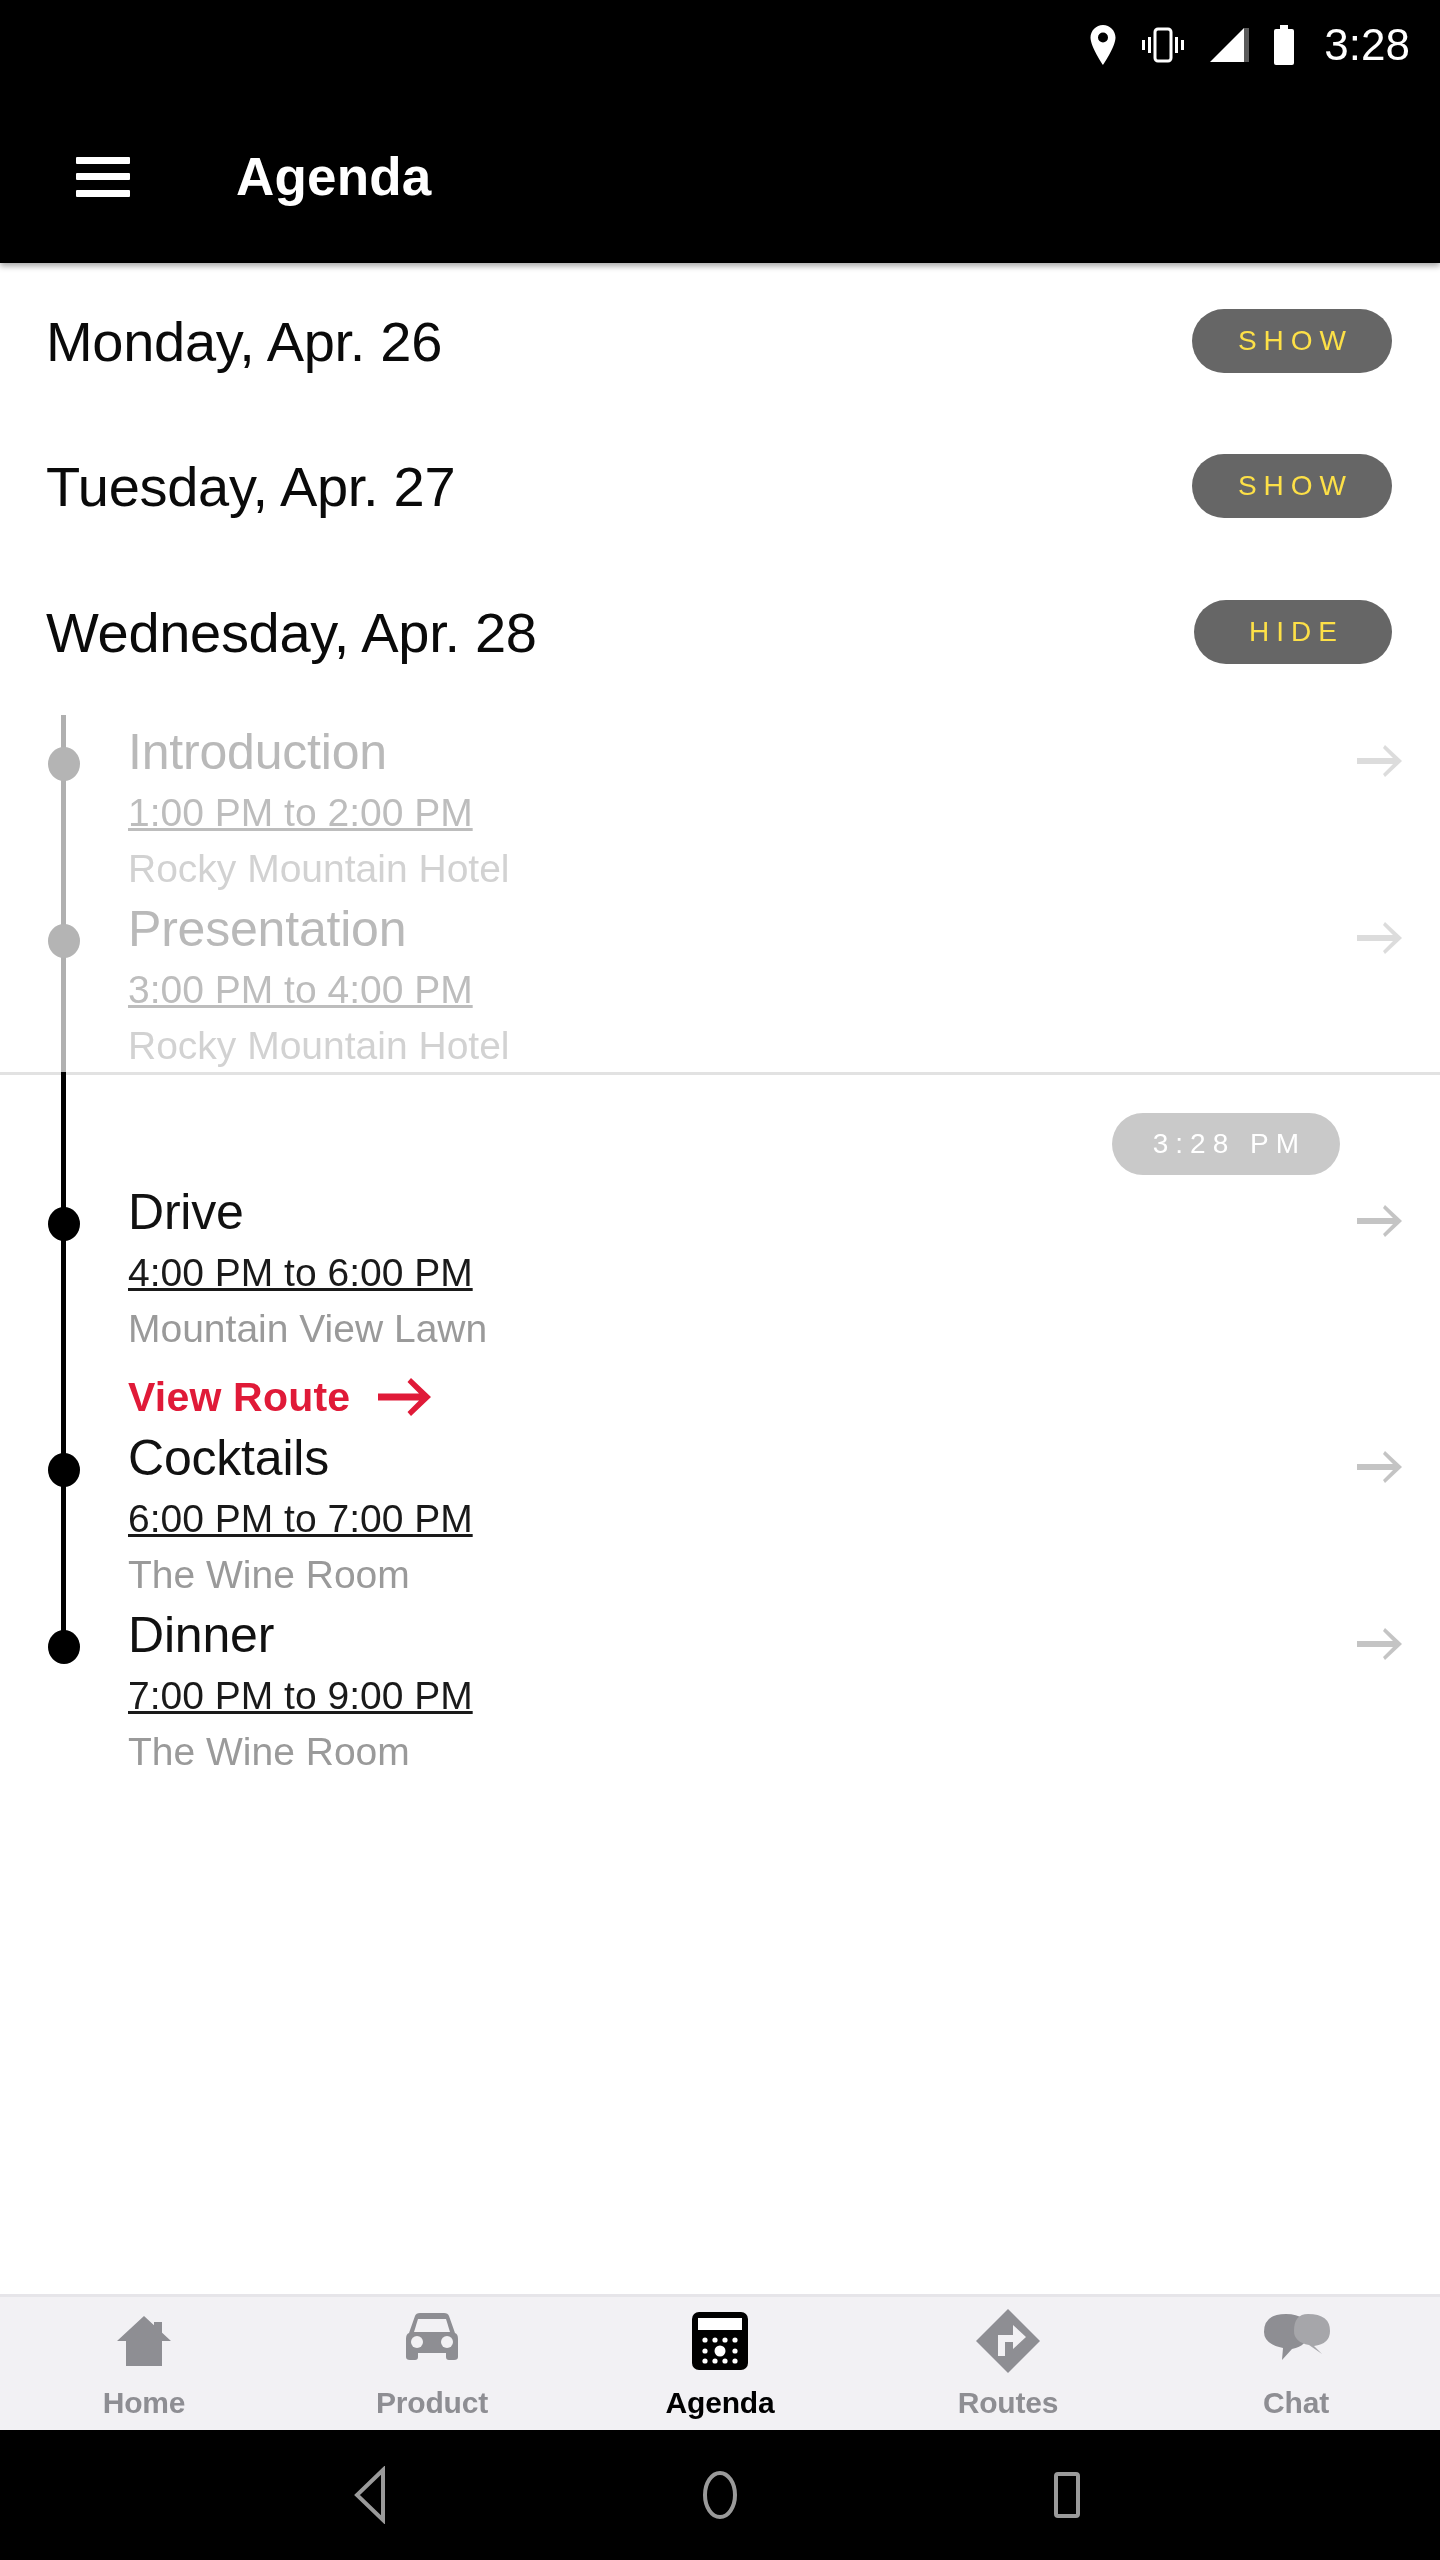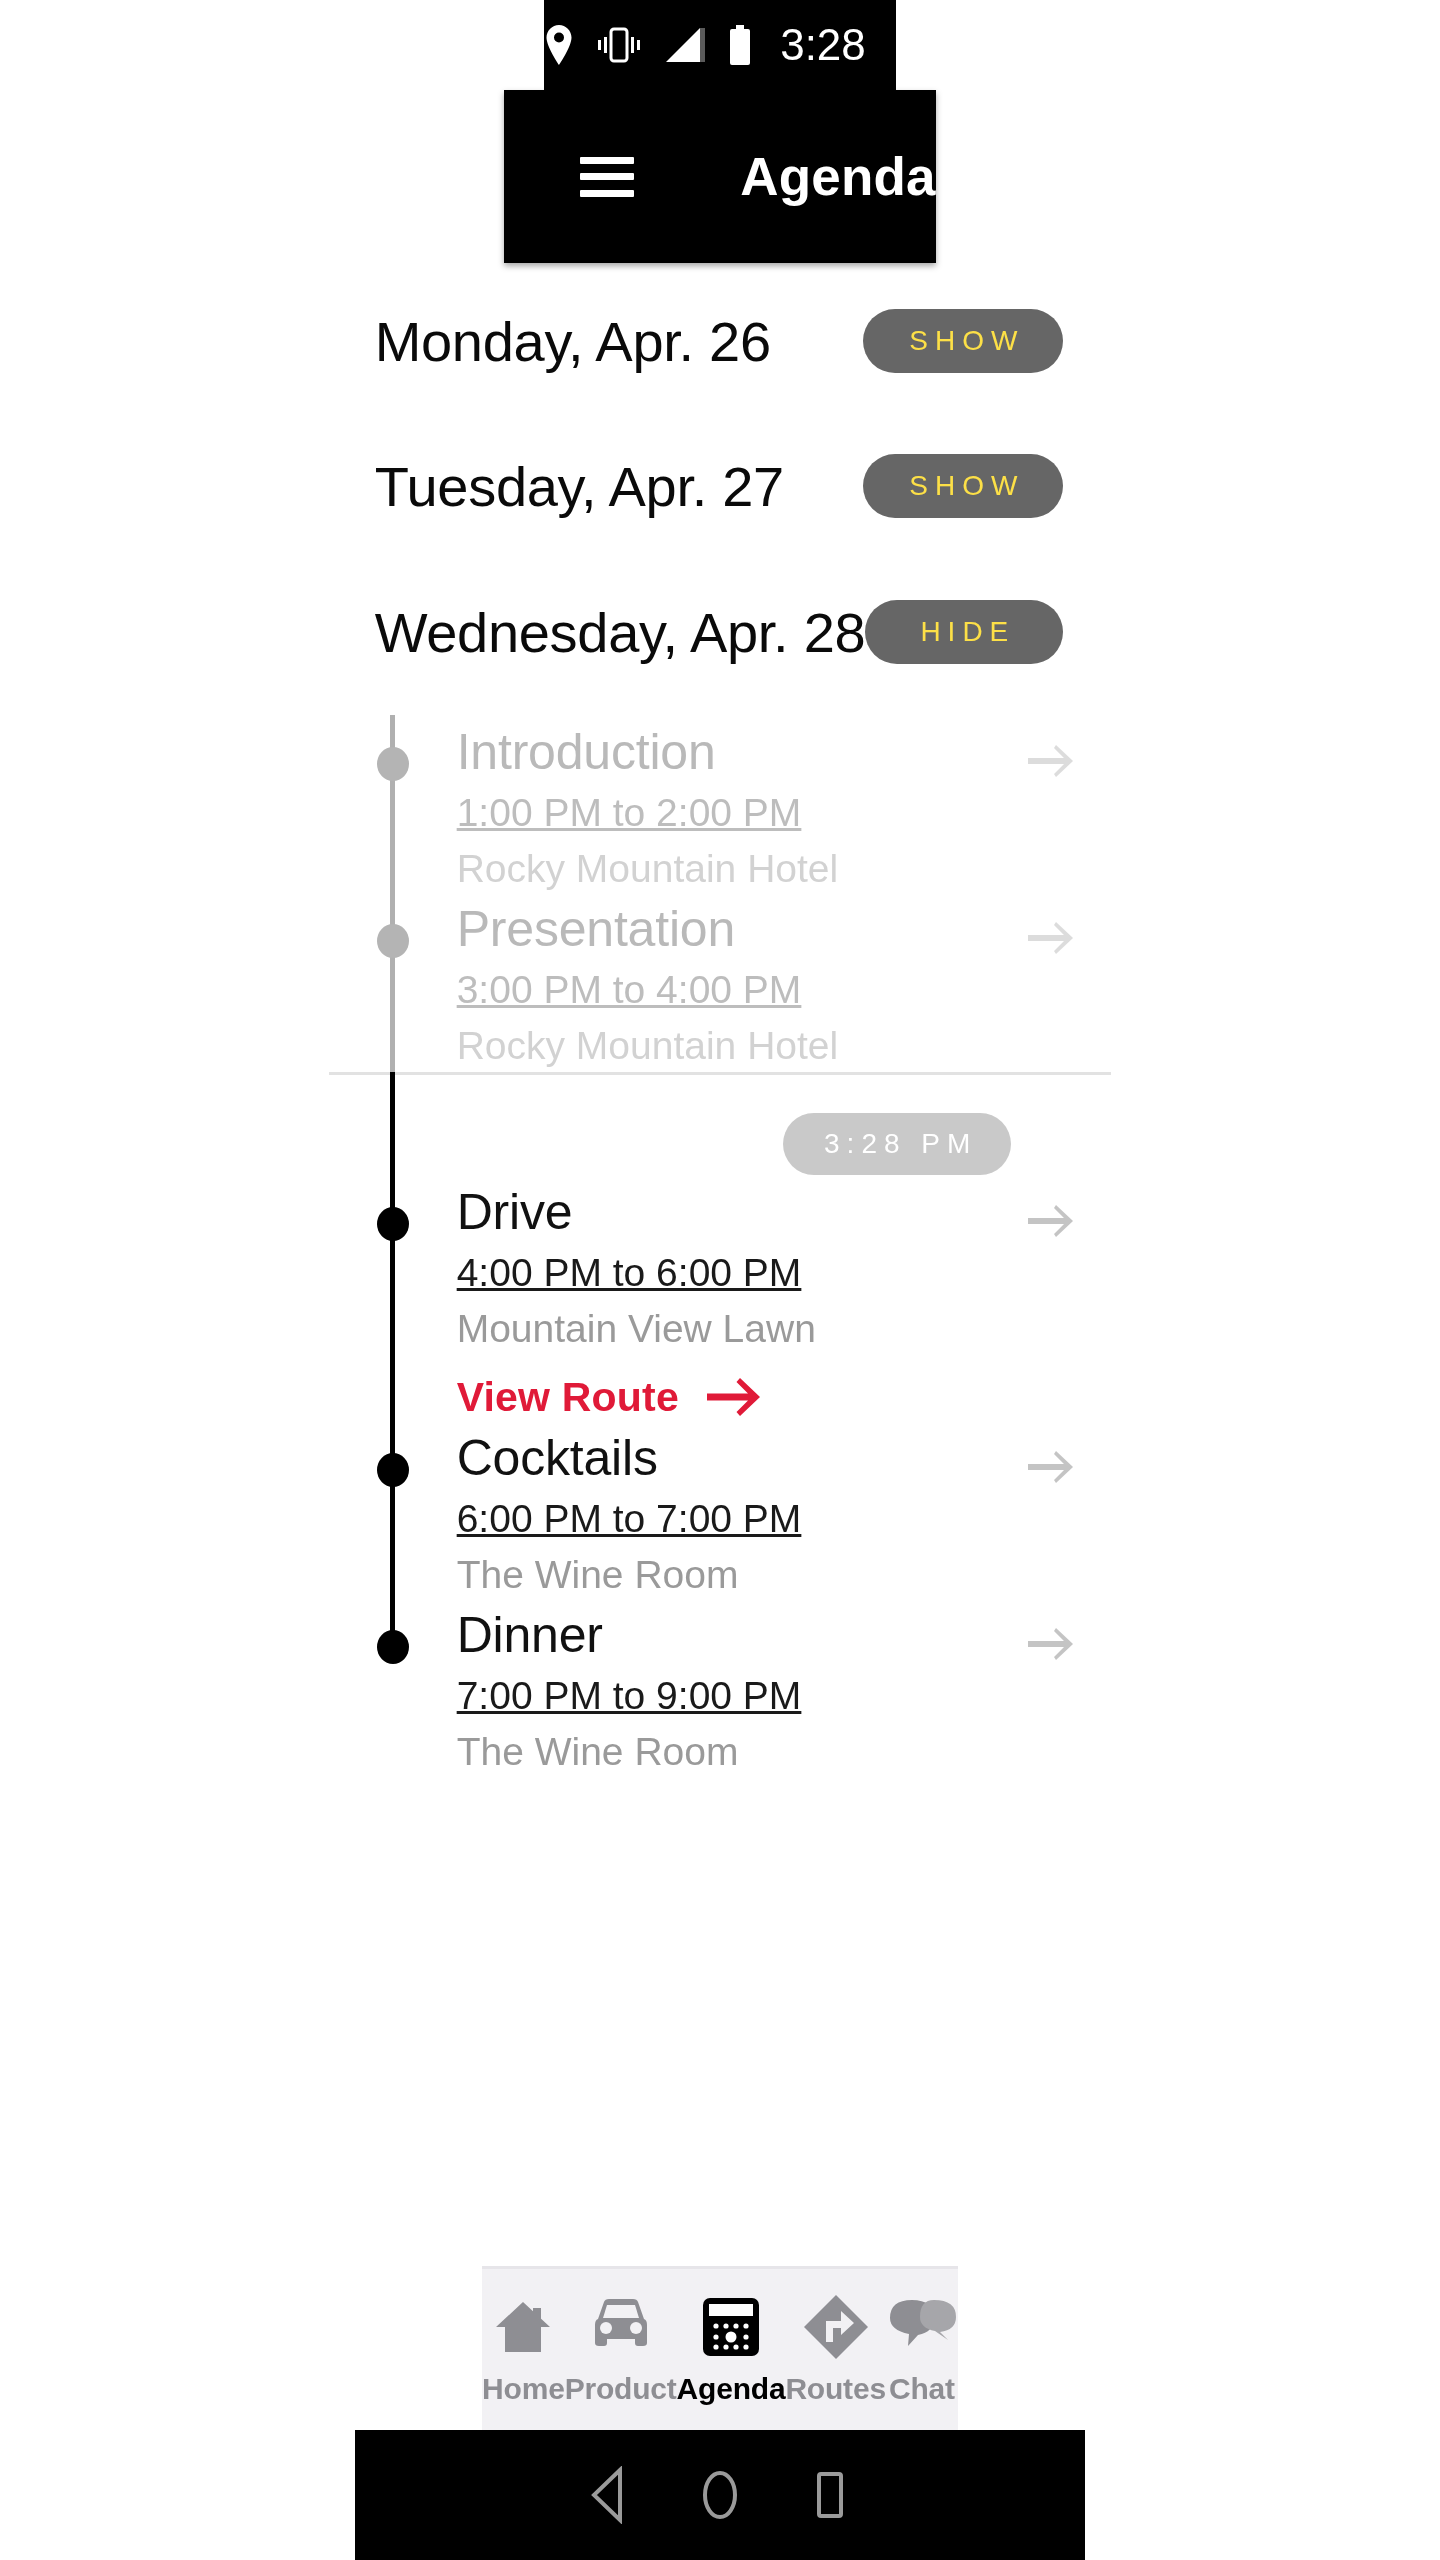--- a/index.html
+++ b/index.html
@@ -12,21 +12,20 @@
     overflow: hidden;
   }
 
   .device {
     position: relative;
     width: 1440px;
     height: 2560px;
     background: #ffffff;
     display: flex;
     flex-direction: column;
-    align-items: center;
   }
 
   
   .status-bar {
     height: 90px;
     background: #000000;
     display: flex;
     align-items: center;
     justify-content: flex-end;
     padding-right: 30px;
@@ -242,21 +241,21 @@
     position: absolute;
     left: 61px;
     top: 0;
     height: 100%;
     width: 5px;
     background: #000000;
   }
 
   
   .bottom-nav {
-    height: 164px;
+    height: 136px;
     background: #f2f1f4;
     border-top: 3px solid #e6e5e9;
     display: flex;
     align-items: center;
     flex: 0 0 auto;
   }
   .nav-item {
     flex: 1 1 0;
     display: flex;
     flex-direction: column;

